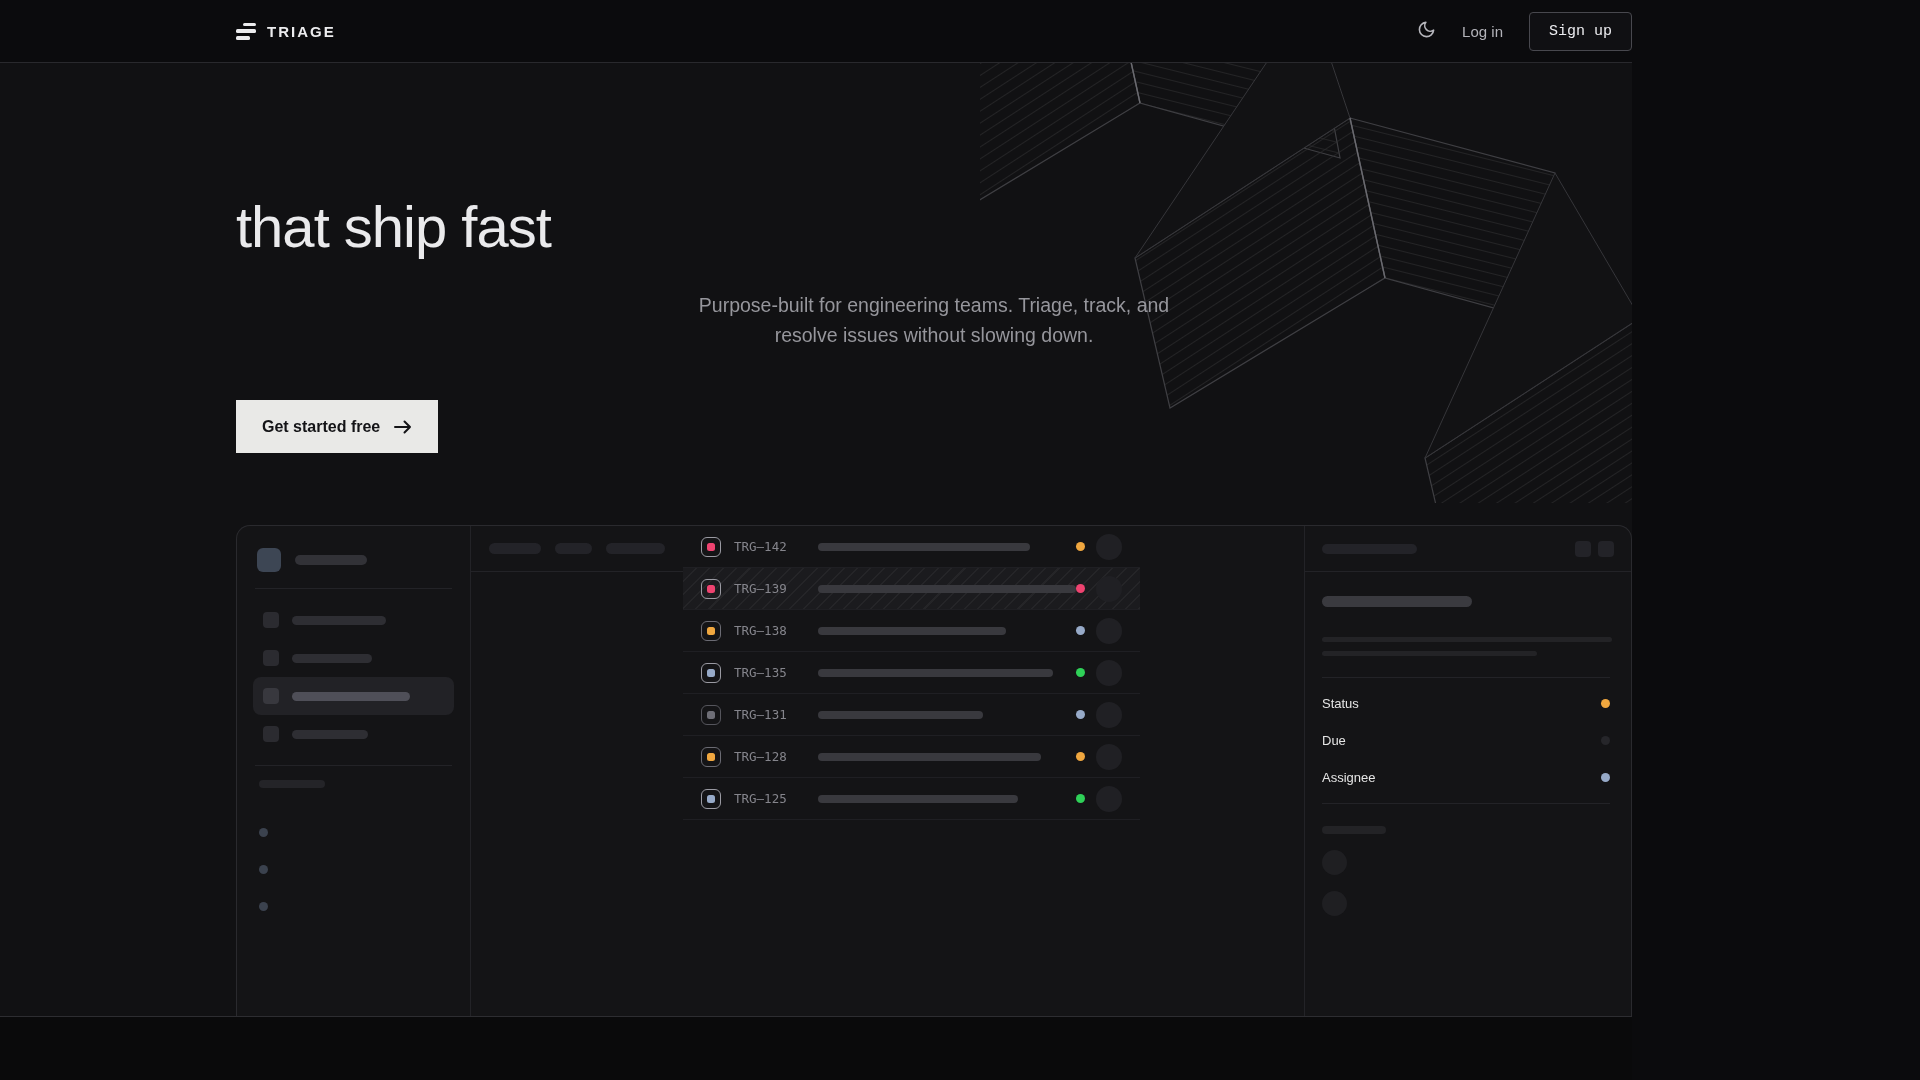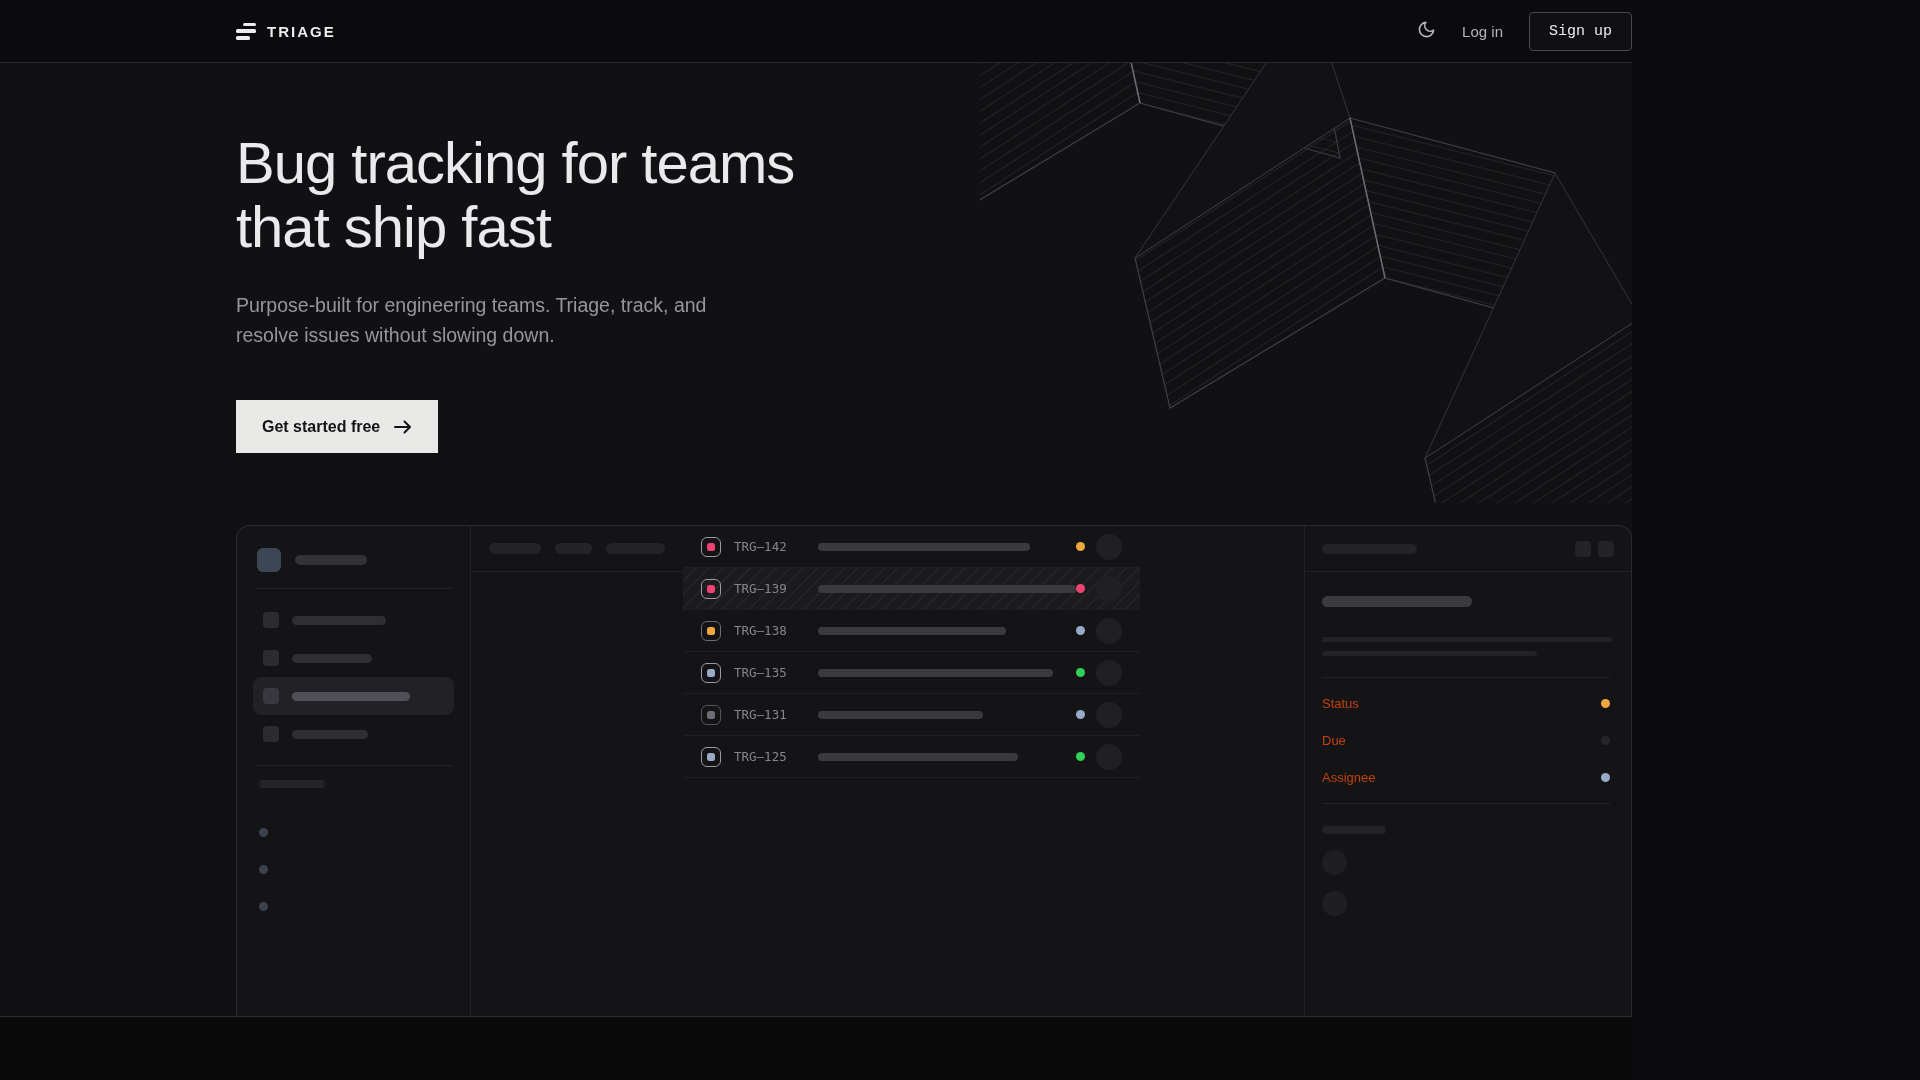--- a/index.html
+++ b/index.html
@@ -21,21 +21,21 @@
   .nav-right { display:flex; align-items:center; gap:26px; }
   .theme-toggle { background:none; border:none; cursor:pointer; display:flex; align-items:center; }
   .login-link { color:#b3b3b9; font-size:15px; text-decoration:none; cursor:pointer; }
   .signup-btn { background:#101013; color:#ececf0; font-size:15px; font-family:Liberation Mono, monospace;
                 border:1px solid #48484e; border-radius:4px; padding:10px 19px; cursor:pointer; }
 
   
   .hero { position:relative; height:953px; background:#111113; overflow:hidden; flex:0 0 auto; }
   .hero-inner { position:relative; width:1396px; margin-left:236px; z-index:2; }
   .headline { margin-top:68px; color:#eaeaec; font-size:58px; line-height:64px; font-weight:500; letter-spacing:-1px; }
-  .subtitle { margin-top:31px; color:#96969c; font-size:19.5px; line-height:30px; font-weight:400; }
+  .subtitle { margin-top:31px; color:#96969c; font-size:19.5px; line-height:30px; font-weight:400;text-align:center; }
   .cta { margin-top:50px; display:inline-flex; align-items:center; gap:14px; background:#e9e9e7; color:#141417;
          border:none; font-family:inherit; font-size:16px; font-weight:700; padding:0 26px; height:53px; cursor:pointer; }
   .cta svg { display:block; }
 
   
   .deco { position:absolute; top:0; left:980px; z-index:1; pointer-events:none; }
 
   
   .mockup { margin-top:72px; width:1396px; height:492px; background:#141416; border:1px solid #2a2a2e;
             border-bottom:none; border-radius:14px 14px 0 0; display:flex; overflow:hidden; }
@@ -76,21 +76,21 @@
   .mk-detail { width:327px; flex:0 0 auto; border-left:1px solid #232327; display:flex; flex-direction:column; }
   .mk-detail-header { height:46px; flex:0 0 auto; border-bottom:1px solid #232327; display:flex; align-items:center; padding:0 17px; }
   .dt-hd-pill { height:10px; border-radius:5px; background:#232328; }
   .dt-hd-spacer { flex:1 1 auto; }
   .dt-hd-sq { width:16px; height:16px; border-radius:4px; background:#232328; margin-left:7px; cursor:pointer; }
   .mk-detail-body { padding:20px 21px 0 17px; }
   .dt-title-pill { height:11px; border-radius:5.5px; background:#3a3a3f; }
   .dt-line { height:5px; border-radius:2.5px; background:#232326; }
   .dt-divider { height:1px; background:#232327; }
   .field-row { height:37px; display:flex; align-items:center; justify-content:space-between; }
-  .field-label { font-size:13px; color:#c2410c; }
+  .field-label { font-size:13px; color:#e5e5e5; }
   .field-dot { width:9px; height:9px; border-radius:50%; }
   .dt-foot-pill { width:64px; height:8px; border-radius:4px; background:#232326; }
   .dt-circle { width:25px; height:25px; border-radius:50%; background:#1f1f22; }
 
   
   .footer { height:64px; background:#0a0a0b; border-top:1px solid #2d2d31; flex:0 0 auto; }
 </style>
 </head>
 <body>
 
@@ -148,21 +148,21 @@
       <g>
         <path d="M 445 395 L 660 255 L 695 415 L 480 545 Z" fill="url(#hatchL)" stroke="#3f3f43" stroke-width="1.2"></path>
         <path d="M 660 255 L 865 310 L 895 470 L 695 415 Z" fill="url(#hatchR)" stroke="#3f3f43" stroke-width="1.2"></path>
         <path d="M 575 110 L 660 255 L 445 395 Z" fill="#121214" stroke="#36363a" stroke-width="1"></path>
         <line x1="660" y1="255" x2="695" y2="415" stroke="#6a6a70" stroke-width="1.4"></line>
       </g>
     </svg>
 
     <div class="hero-inner">
       <h1 class="headline">
-        <span>Bug tracking for teams</span><br>
+        <br>
         <span>that ship fast</span>
       </h1>
       <p class="subtitle">
         <span>Purpose-built for engineering teams. Triage, track, and</span><br>
         <span>resolve issues without slowing down.</span>
       </p>
       <button class="cta">
         <span>Get started free</span>
         <span>
           <svg width="18" height="14" viewBox="0 0 18 14" fill="none" stroke="#141417" stroke-width="2" stroke-linecap="round" stroke-linejoin="round">
@@ -255,20 +255,30 @@
                 <span class="issue-avatar"></span>
               </div>
               <div class="issue-row">
                 <span class="issue-icon" style="border-color: rgb(85, 85, 92);">
                   <span class="issue-icon-dot" style="background: rgb(110, 110, 118);"></span>
                 </span>
                 <span class="issue-id">TRG–131</span>
                 <span class="issue-title-skel" style="width: 165px;"></span>
                 <span class="issue-spacer"></span>
                 <span class="issue-status-dot" style="background: rgb(151, 170, 200);"></span>
+                <span class="issue-avatar"></span>
+              </div>
+              <div class="issue-row">
+                <span class="issue-icon" style="border-color: rgb(107, 107, 115);">
+                  <span class="issue-icon-dot" style="background: rgb(240, 167, 63);"></span>
+                </span>
+                <span class="issue-id">TRG–128</span>
+                <span class="issue-title-skel" style="width: 223px;"></span>
+                <span class="issue-spacer"></span>
+                <span class="issue-status-dot" style="background: rgb(240, 167, 63);"></span>
                 <span class="issue-avatar"></span>
               </div>
               <div class="issue-row">
                 <span class="issue-icon" style="border-color: rgb(154, 154, 162);">
                   <span class="issue-icon-dot" style="background: rgb(151, 170, 200);"></span>
                 </span>
                 <span class="issue-id">TRG–125</span>
                 <span class="issue-title-skel" style="width: 200px;"></span>
                 <span class="issue-spacer"></span>
                 <span class="issue-status-dot" style="background: rgb(47, 209, 88);"></span>

